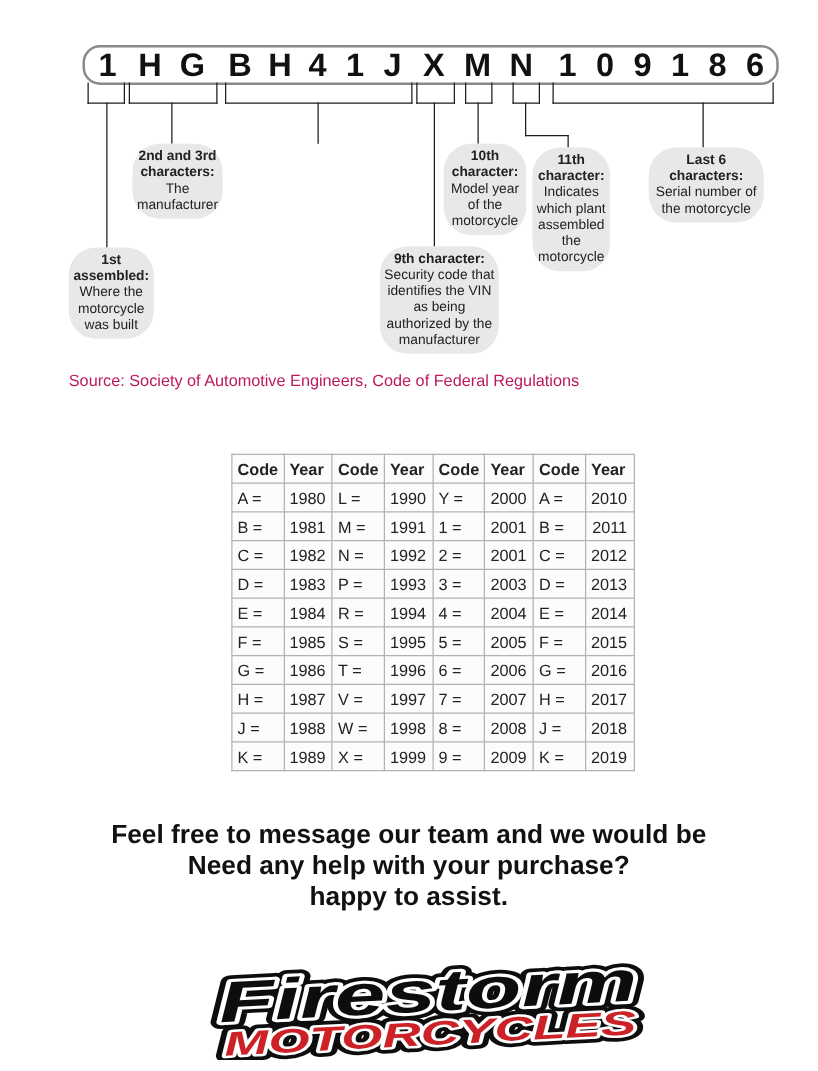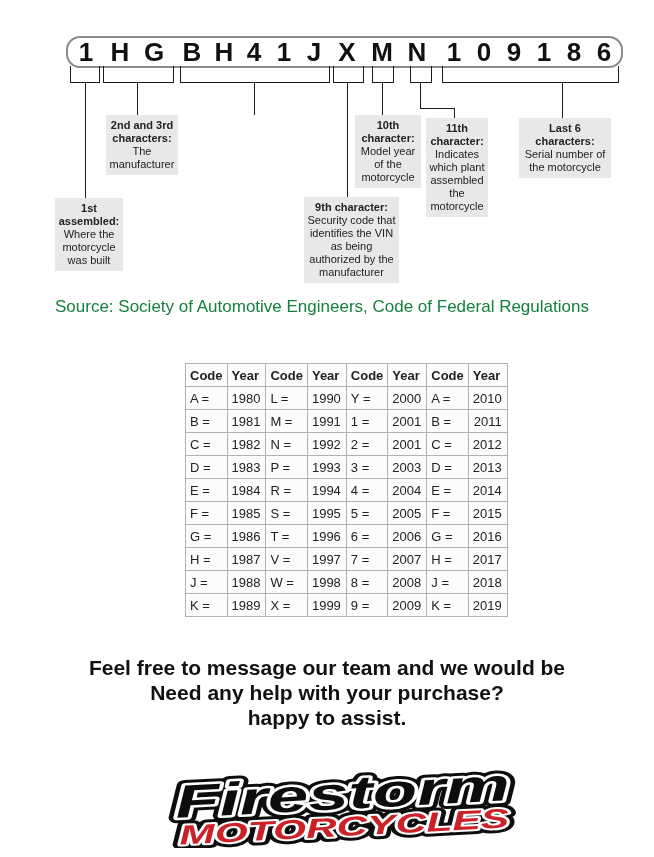--- a/index.html
+++ b/index.html
@@ -13,24 +13,24 @@
             font-size:26px;font-weight:bold;line-height:30px;color:#111;}
 
   
   .bracket{position:absolute;top:66px;height:16px;
            border-left:1px solid #1c1c1c;border-right:1px solid #1c1c1c;border-bottom:1px solid #1c1c1c;}
   .stem{position:absolute;width:1px;background:#1c1c1c;}
   .hline{position:absolute;height:1px;background:#1c1c1c;}
 
   
   .note{position:absolute;background:#e8e8e8;padding:4px 2px;text-align:center;
-        font-size:11px;line-height:13px;color:#222;}
+        font-size:11px;line-height:13px;color:#222;border-radius:22px;}
   .note .t{font-weight:bold;}
 
-  .source{position:absolute;left:55px;top:297px;font-size:17px;color:#15803d;}
+  .source{position:absolute;left:55px;top:297px;font-size:13px;color:#be185d;}
 
   
   .tbl-wrap{position:absolute;left:185px;top:363px;}
   table.codes{border-collapse:collapse;background:#fcfcfc;}
   table.codes th,table.codes td{border:1px solid #b2b2b2;height:22px;font-size:13px;
         padding:0 4px;white-space:nowrap;color:#222;}
   table.codes th{font-weight:bold;text-align:left;margin-top:39px;}
   table.codes td.code{text-align:left;}
   table.codes td.year{text-align:right;padding-right:5px;}
 

